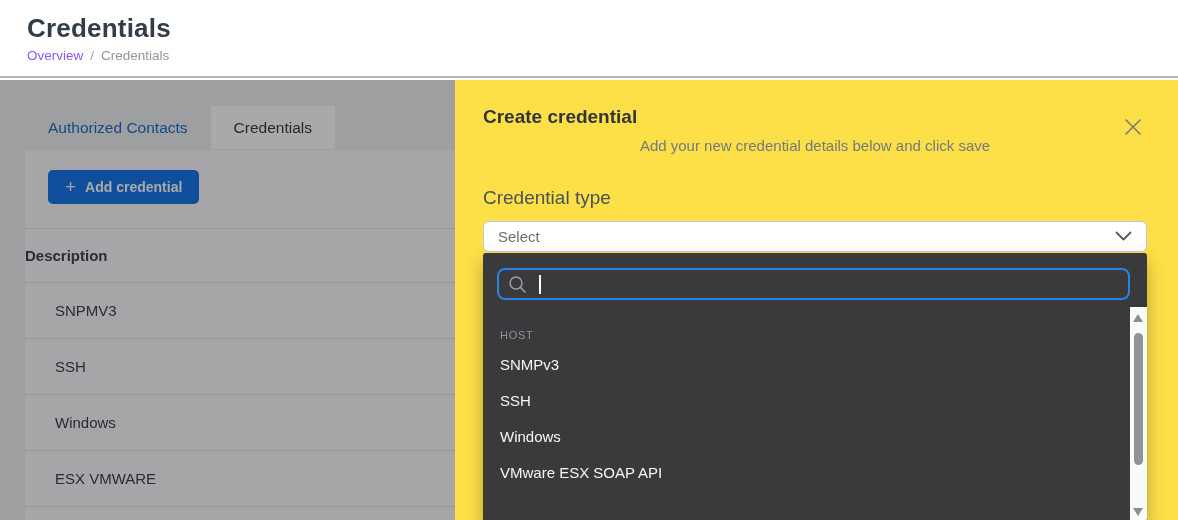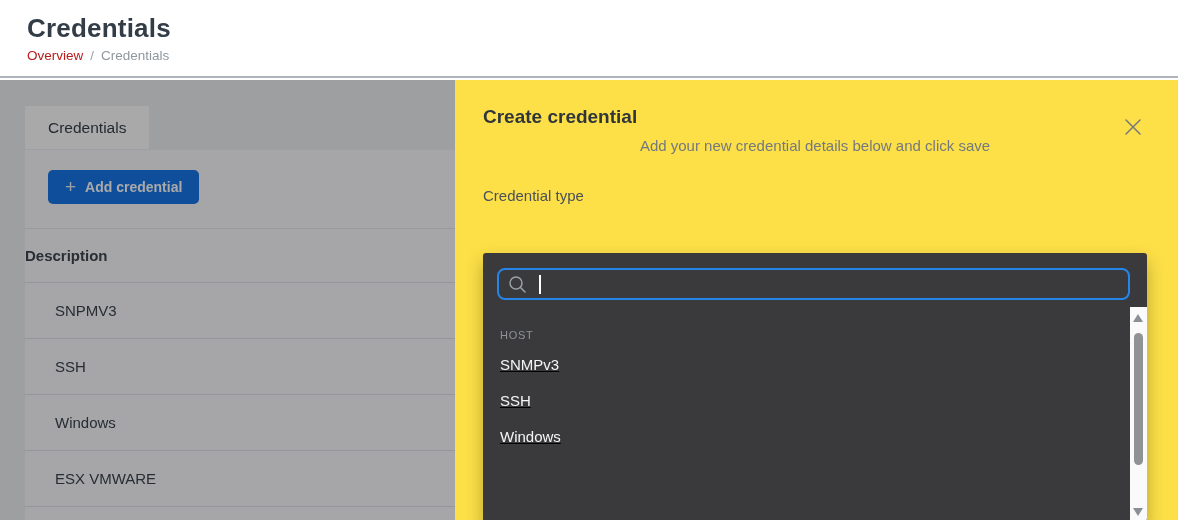--- a/index.html
+++ b/index.html
@@ -5,21 +5,21 @@
   * { margin:0; padding:0; box-sizing:border-box; }
   html,body { width:1178px; height:520px; overflow:hidden; background:#fff;
               font-family:"Liberation Sans", sans-serif; }
   .stage { position:relative; width:1178px; height:520px; overflow:hidden; }
 
   
   .page-header { position:absolute; top:0; left:0; right:0; height:78px; background:#fff;
                  border-bottom:2px solid #aeb4ba; padding:13px 0 0 27px; z-index:2; }
   .page-title { font-size:26px; font-weight:700; color:#333d47; letter-spacing:.2px; }
   .breadcrumb { margin-top:4px; font-size:13.5px; display:flex; gap:7px; align-items:center; }
-  .crumb-link { color:#b91c1c; text-decoration:none; cursor:pointer;text-align:center; }
+  .crumb-link { color:#8b5cf6; text-decoration:none; cursor:pointer;text-align:center; }
   .crumb-sep  { color:#9aa1a8; }
   .crumb-cur  { color:#8f979e; }
 
   
   .content { position:absolute; top:80px; left:0; right:0; bottom:0; background:#eef0f2; z-index:1; }
   .tabs { position:absolute; top:26px; left:25px; display:flex; }
   .tab  { padding:13px 23px 12px; font-size:15.5px; color:#1b6ac9; cursor:pointer; white-space:nowrap; }
   .tab.active { background:#fff; color:#333b44; }
   .card { position:absolute; top:70px; left:25px; right:0; bottom:0; background:#fafbfc; }
   .add-btn { position:absolute; top:20px; left:23px; height:34px; display:inline-flex; align-items:center;
@@ -36,34 +36,34 @@
   .dim-overlay { position:absolute; top:80px; left:0; right:0; bottom:0;
                  background:rgba(8,10,12,0.35); z-index:5; }
 
   
   .panel { position:absolute; top:80px; left:455px; width:723px; bottom:0; background:#fde047; z-index:10; }
   .panel-inner { padding:26px 31px 0 28px; position:relative; height:100%; }
   .panel-title { font-size:19px; font-weight:700; color:#2f353b; }
   .panel-sub   { margin-top:9px; font-size:15px; color:#74797f;text-align:center; }
   .close-btn { position:absolute; top:34px; right:32px; width:26px; height:26px; background:none; border:none;
                cursor:pointer; display:flex; align-items:center; justify-content:center; }
-  .field-label { margin-top:33px; font-size:15px; color:#4b5158; }
+  .field-label { margin-top:33px; font-size:19px; color:#4b5158; }
   .select-box { margin-top:12px; height:31px; border:1px solid #c6cacf; border-radius:6px;
                 display:flex; align-items:center; padding:0 14px; cursor:pointer; background:#fff; }
   .select-value { flex:1; font-size:15px; color:#686d73; }
 
   
   .dropdown { position:absolute; left:28px; right:31px; top:173px; height:272px; background:#3a3a3c;
               border-radius:3px 3px 6px 6px; box-shadow:0 8px 18px rgba(0,0,0,.28); z-index:12; }
   .dd-search { position:absolute; top:15px; left:14px; right:17px; height:32px; border:2px solid #2585e8;
                border-radius:8px; display:flex; align-items:center; padding-left:9px; cursor:text; }
   .dd-caret { width:2px; height:19px; background:#fff; margin-left:12px; }
   .dd-list { position:absolute; top:58px; left:0; right:18px; bottom:0; overflow:hidden; padding-left:17px; }
   .dd-group { margin-top:18px; font-size:11px; letter-spacing:.7px; color:#8f9397; }
-  .dd-items { margin-top:6px;text-decoration:underline; }
+  .dd-items { margin-top:6px; }
   .dd-item  { height:36px; line-height:36px; font-size:15px; color:#f4f5f6; cursor:pointer; white-space:nowrap; }
 
   
   .dd-scrollbar { position:absolute; top:54px; right:0; bottom:2px; width:17px; background:#fafafa;
                   border-radius:0 0 5px 0; cursor:default; }
   .sb-up { position:absolute; top:7px; left:3px; width:0; height:0;
            border-left:5.5px solid transparent; border-right:5.5px solid transparent;
            border-bottom:8px solid #8a8f94; }
   .sb-thumb { position:absolute; top:26px; left:4px; width:9px; height:132px; background:#909295;
               border-radius:5px; cursor:grab; }
@@ -80,20 +80,21 @@
     <div class="page-title">Credentials</div>
     <div class="breadcrumb">
       <a class="crumb-link">Overview</a>
       <span class="crumb-sep">/</span>
       <span class="crumb-cur">Credentials</span>
     </div>
   </div>
 
   <div class="content">
     <div class="tabs">
+      <div class="tab">Authorized Contacts</div>
       <div class="tab active">Credentials</div>
     </div>
 
     <div class="card">
       <button class="add-btn">
         <span class="plus-icon">+</span>
         <span>Add credential</span>
       </button>
 
       <div class="table">
@@ -130,38 +131,45 @@
       <div class="panel-sub">Add your new credential details below and click save</div>
 
       <button class="close-btn">
         <svg width="18" height="18" viewBox="0 0 18 18">
           <path d="M2 2 L16 16 M16 2 L2 16" stroke="#75797d" stroke-width="1.5" fill="none" stroke-linecap="round"></path>
         </svg>
       </button>
 
       <div class="field-label">Credential type</div>
 
+      <div class="select-box">
+        <span class="select-value">Select</span>
+        <svg width="17" height="11" viewBox="0 0 17 11">
+          <path d="M1.5 1.5 L8.5 8.5 L15.5 1.5" stroke="#575c61" stroke-width="1.8" fill="none" stroke-linecap="round" stroke-linejoin="round"></path>
+        </svg>
+      </div>
 
       <div class="dropdown">
 
         <div class="dd-search">
           <svg width="19" height="19" viewBox="0 0 19 19">
             <circle cx="8" cy="8" r="6" stroke="#9ba0a5" stroke-width="1.5" fill="none"></circle>
             <path d="M12.5 12.5 L17 17" stroke="#9ba0a5" stroke-width="1.5" stroke-linecap="round"></path>
           </svg>
           <span class="dd-caret"></span>
           <span></span>
         </div>
 
         <div class="dd-list">
           <div class="dd-group">HOST</div>
           <div class="dd-items">
             <div class="dd-item">SNMPv3</div>
             <div class="dd-item">SSH</div>
             <div class="dd-item">Windows</div>
+            <div class="dd-item">VMware ESX SOAP API</div>
           </div>
         </div>
 
         <div class="dd-scrollbar">
           <div class="sb-up"></div>
           <div class="sb-thumb"></div>
           <div class="sb-down"></div>
         </div>
 
       </div>

